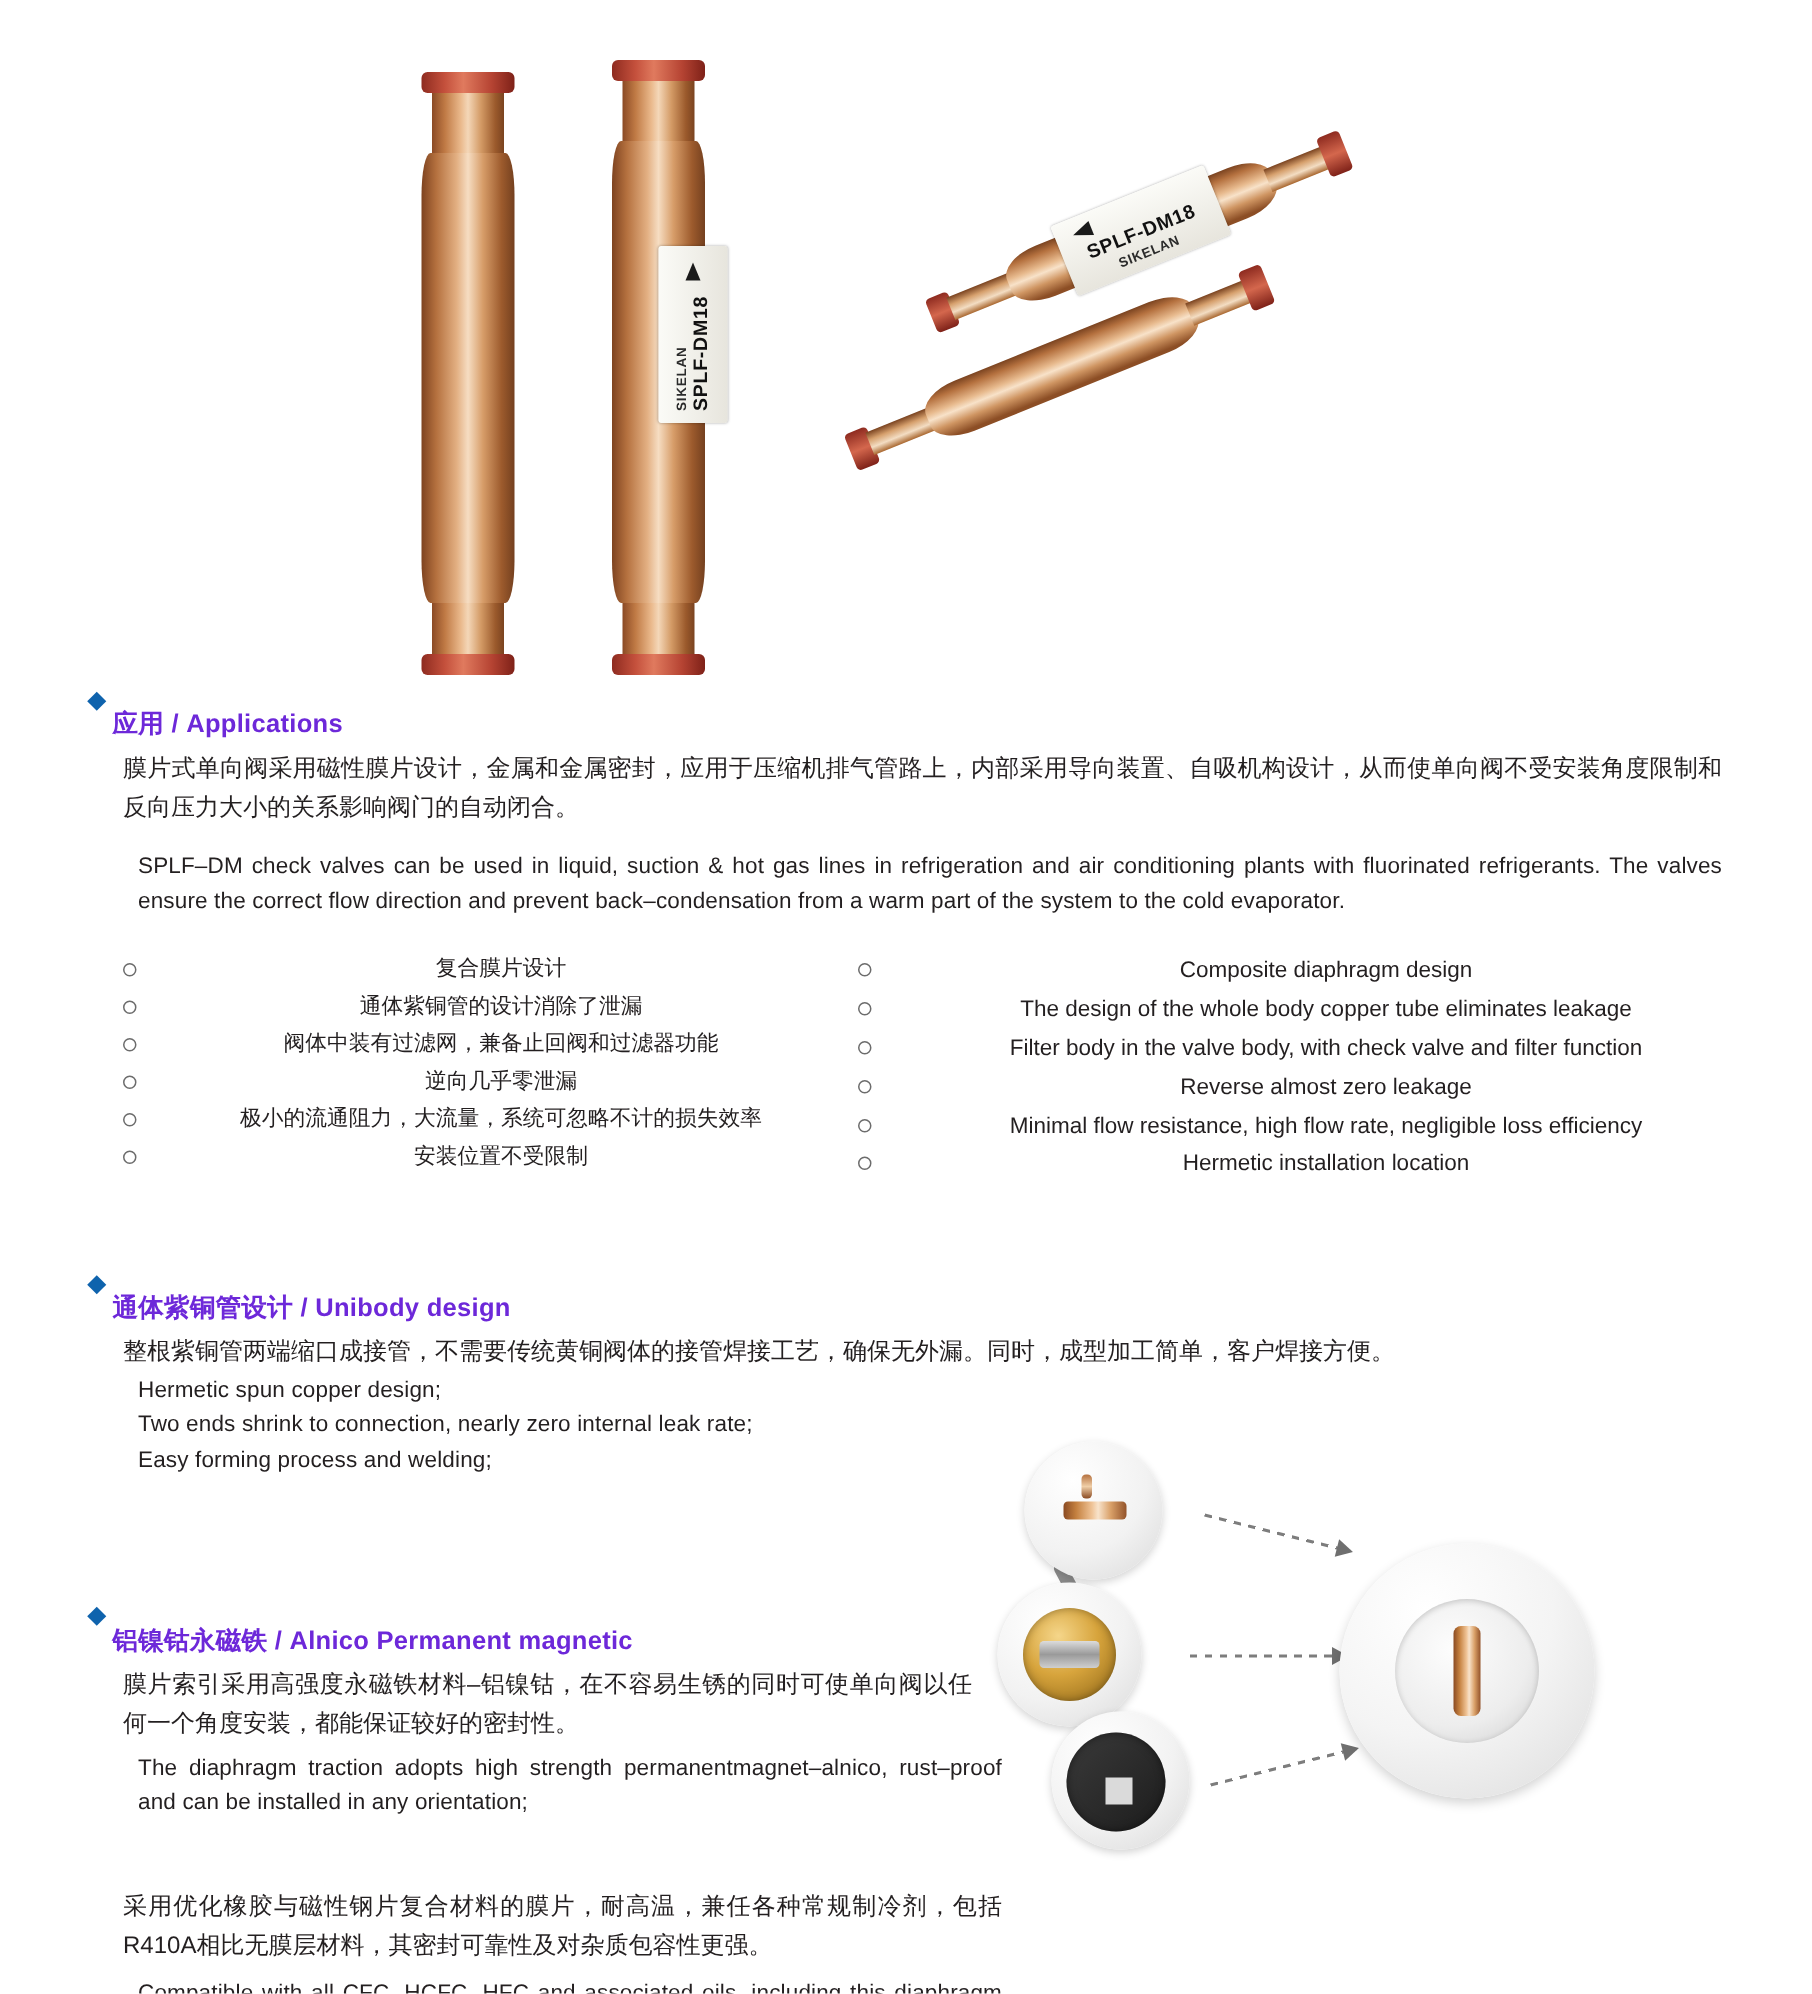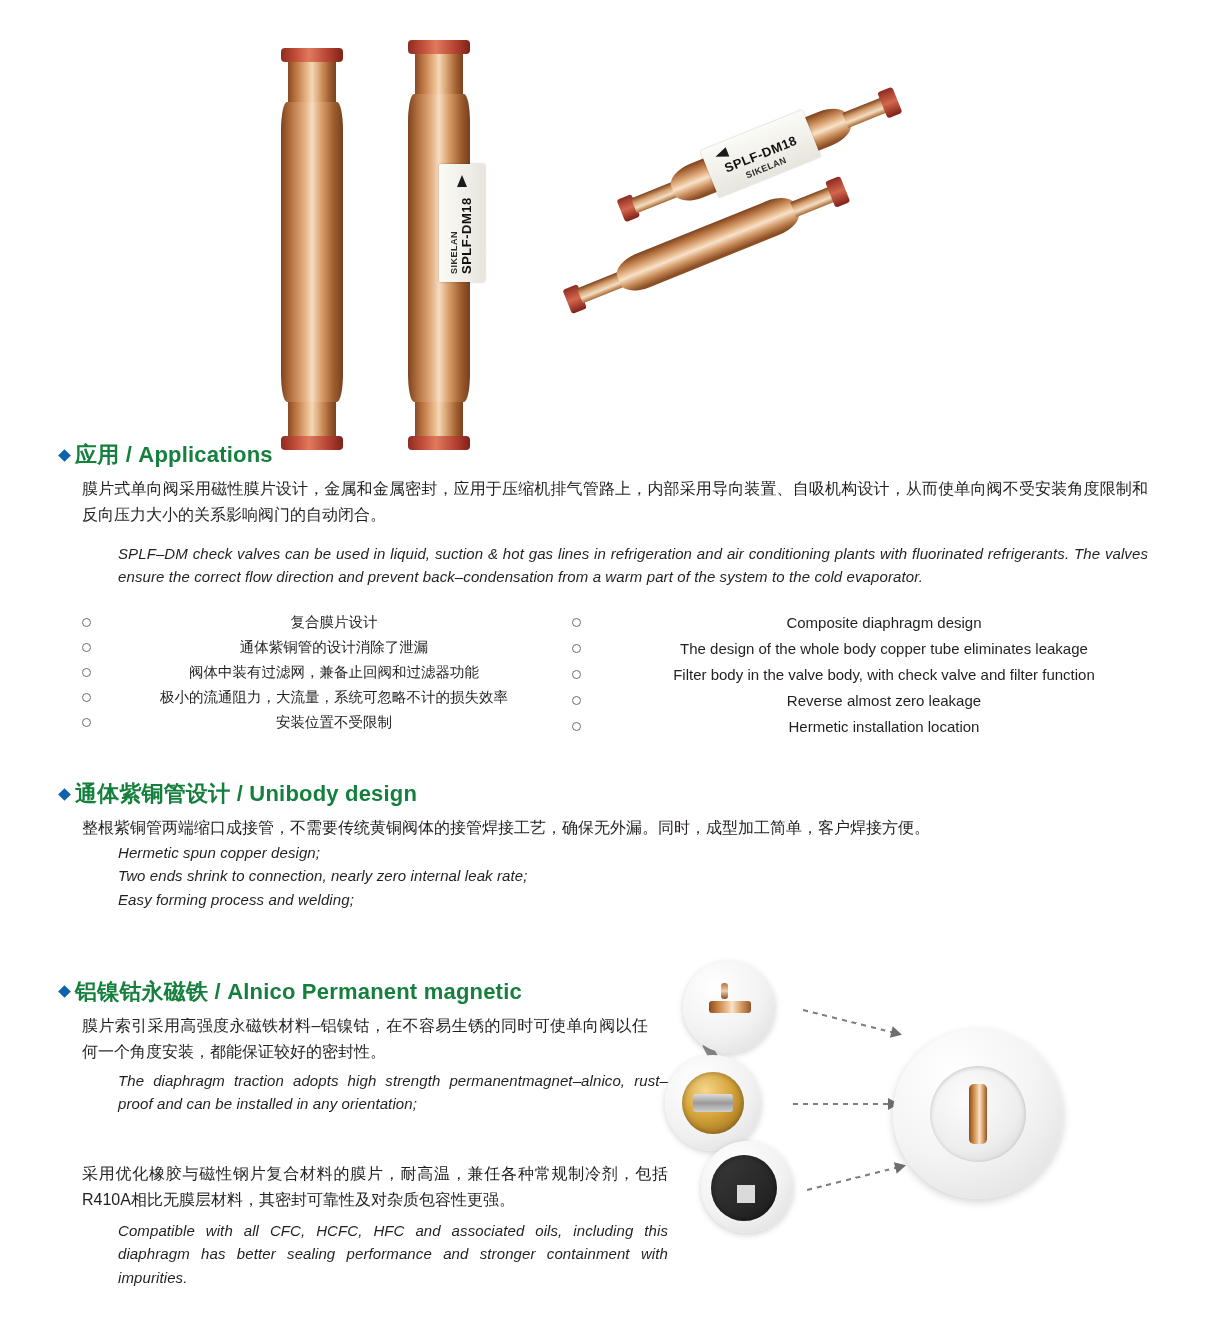--- a/index.html
+++ b/index.html
@@ -83,38 +83,38 @@
     margin: 0 0 6px 60px;
   }
   .diamond {
     width: 9px;
     height: 9px;
     background: #0f63ad;
     transform: rotate(45deg);
     flex: 0 0 auto;
   }
   .section-title {
-    font-size: 22px;
-    color: #15803d;
+    font-size: 17px;
+    color: #6d28d9;
     font-weight: bold;
     letter-spacing: .2px;
+    margin-top: 31px;
   }
   .para {
     margin: 0 60px 0 82px;
     font-size: 16px;
     line-height: 1.62;
     color: #231f20;
     text-align: justify;
   }
   .para.en {
-    margin-left: 118px;
+    margin-left: 92px;
     font-size: 15px;
     line-height: 1.55;
     letter-spacing: .1px;
-    font-style: italic;
   }
   .gap-s { height: 14px; }
   .gap-m { height: 22px; }
   .gap-l { height: 40px; }
 
   .bullets {
     display: flex;
     margin: 0 40px 0 82px;
     text-align: center;
   }
@@ -279,20 +279,24 @@
       <div class="b-item">
           <span class="ring"></span>
           <span class="txt">通体紫铜管的设计消除了泄漏</span>
         </div>
       <div class="b-item">
           <span class="ring"></span>
           <span class="txt">阀体中装有过滤网，兼备止回阀和过滤器功能</span>
         </div>
       <div class="b-item">
           <span class="ring"></span>
+          <span class="txt">逆向几乎零泄漏</span>
+        </div>
+      <div class="b-item">
+          <span class="ring"></span>
           <span class="txt">极小的流通阻力，大流量，系统可忽略不计的损失效率</span>
         </div>
       <div class="b-item">
           <span class="ring"></span>
           <span class="txt">安装位置不受限制</span>
         </div>
     </div>
     <div class="col en">
       <div class="b-item">
           <span class="ring"></span>
@@ -302,20 +306,24 @@
           <span class="ring"></span>
           <span class="txt">The design of the whole body copper tube eliminates leakage</span>
         </div>
       <div class="b-item">
           <span class="ring"></span>
           <span class="txt">Filter body in the valve body, with check valve and filter function</span>
         </div>
       <div class="b-item">
           <span class="ring"></span>
           <span class="txt">Reverse almost zero leakage</span>
+        </div>
+      <div class="b-item">
+          <span class="ring"></span>
+          <span class="txt">Minimal flow resistance, high flow rate, negligible loss efficiency</span>
         </div>
       <div class="b-item">
           <span class="ring"></span>
           <span class="txt">Hermetic installation location</span>
         </div>
     </div>
   </div>
 
   <div class="gap-l"></div>
 

